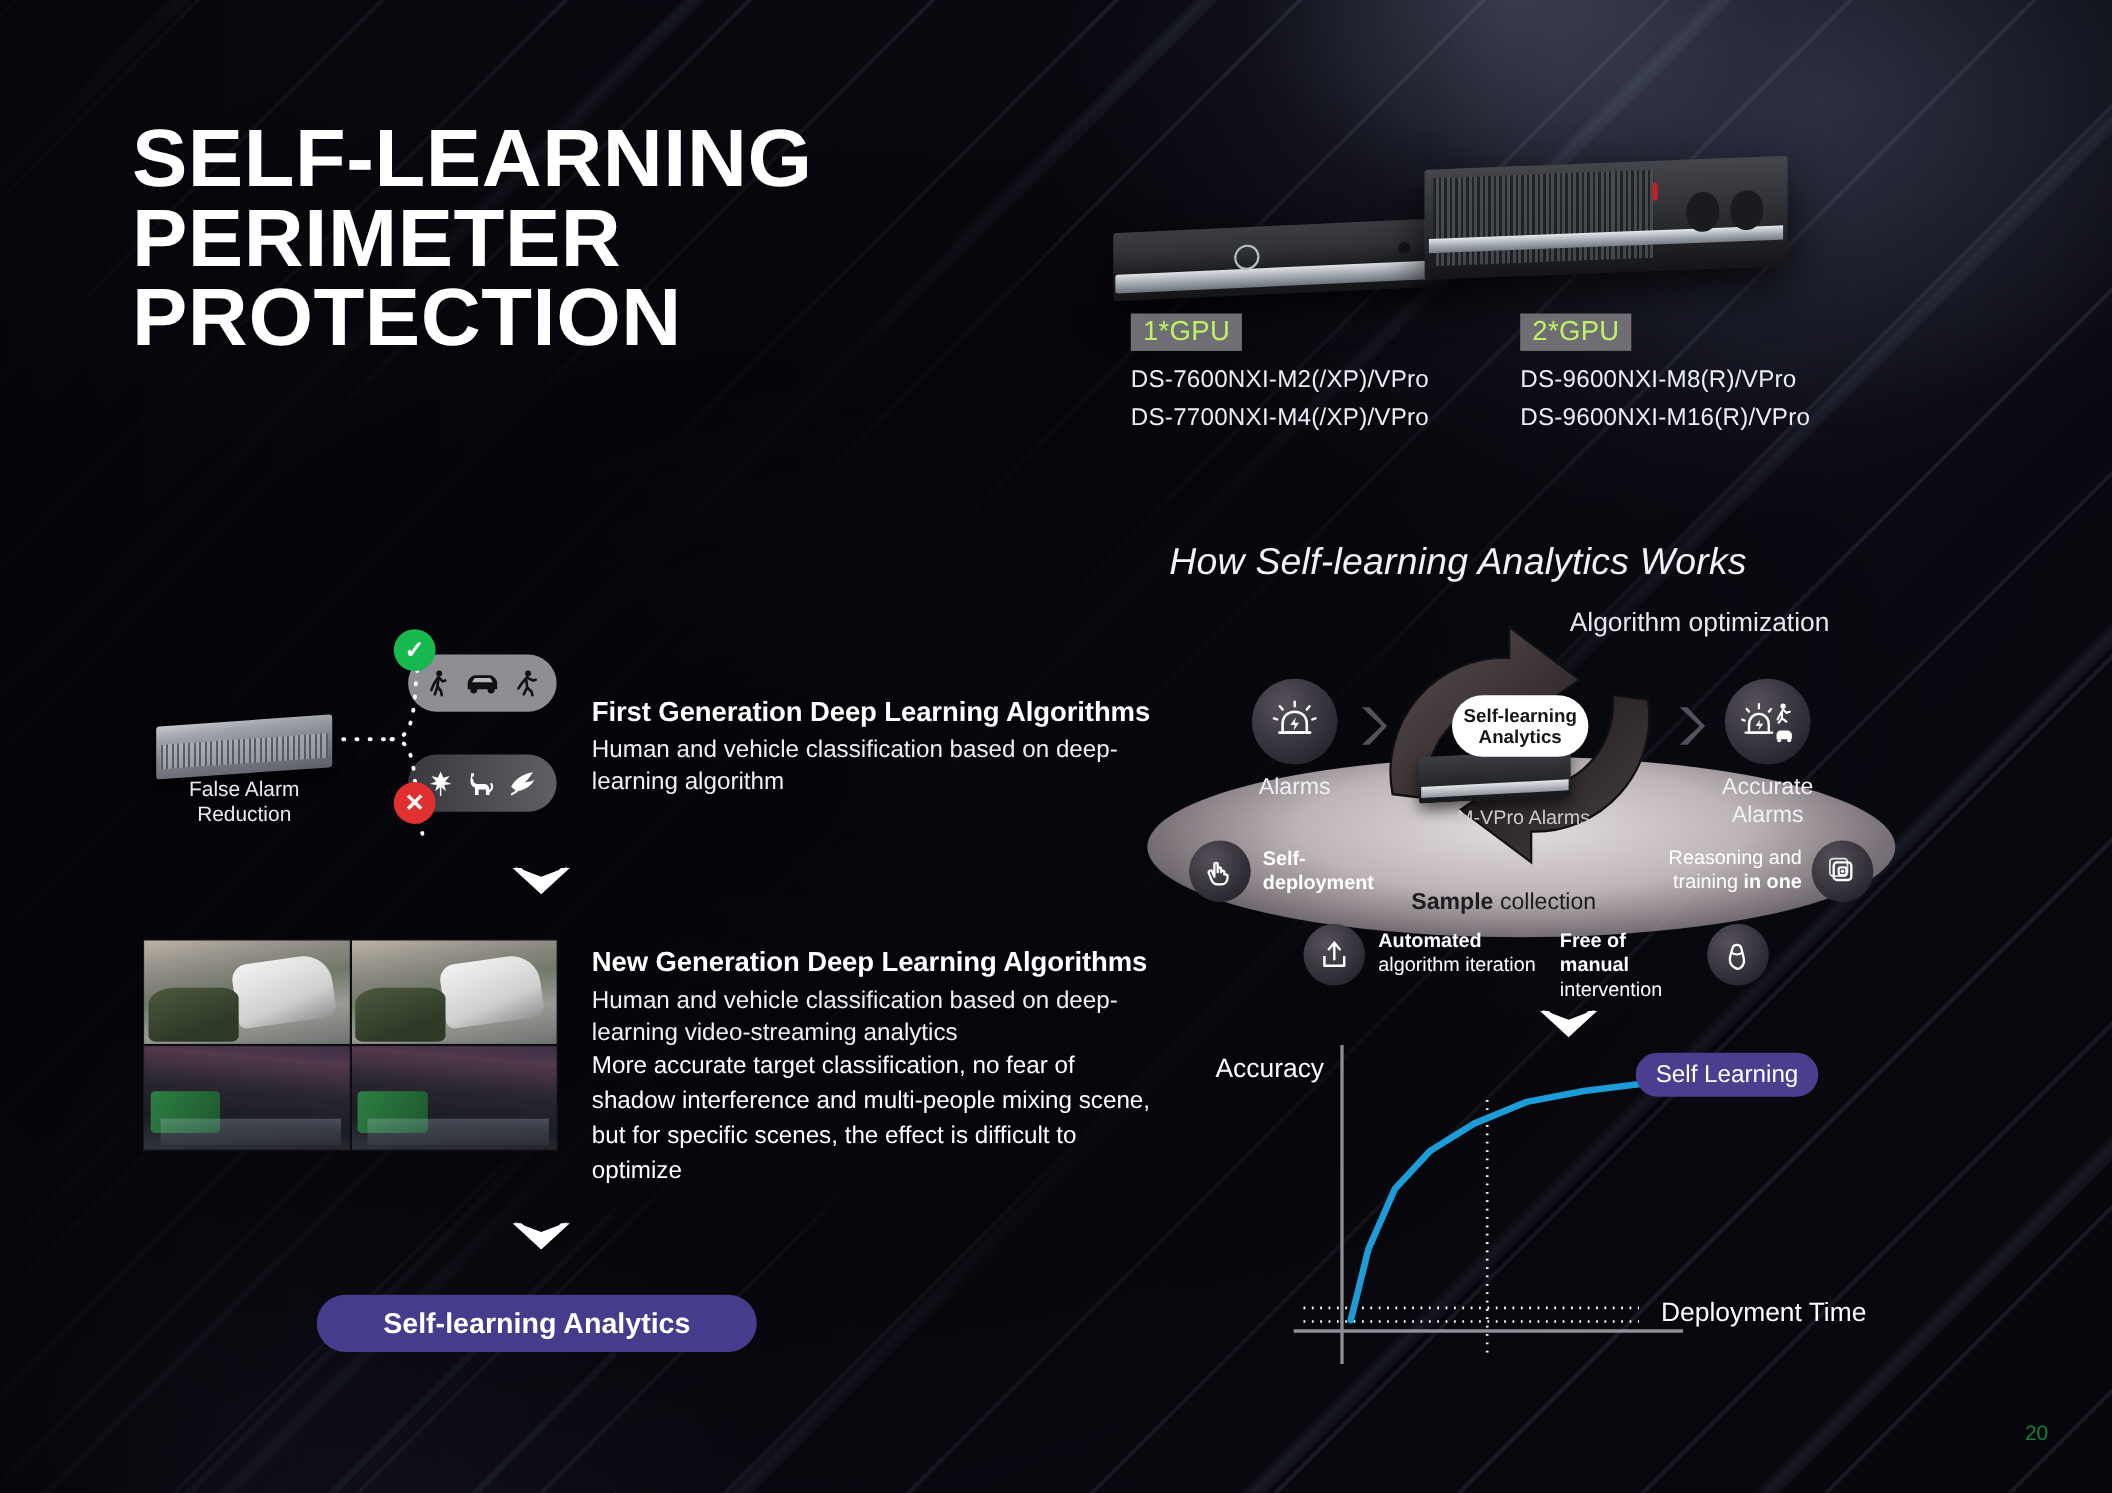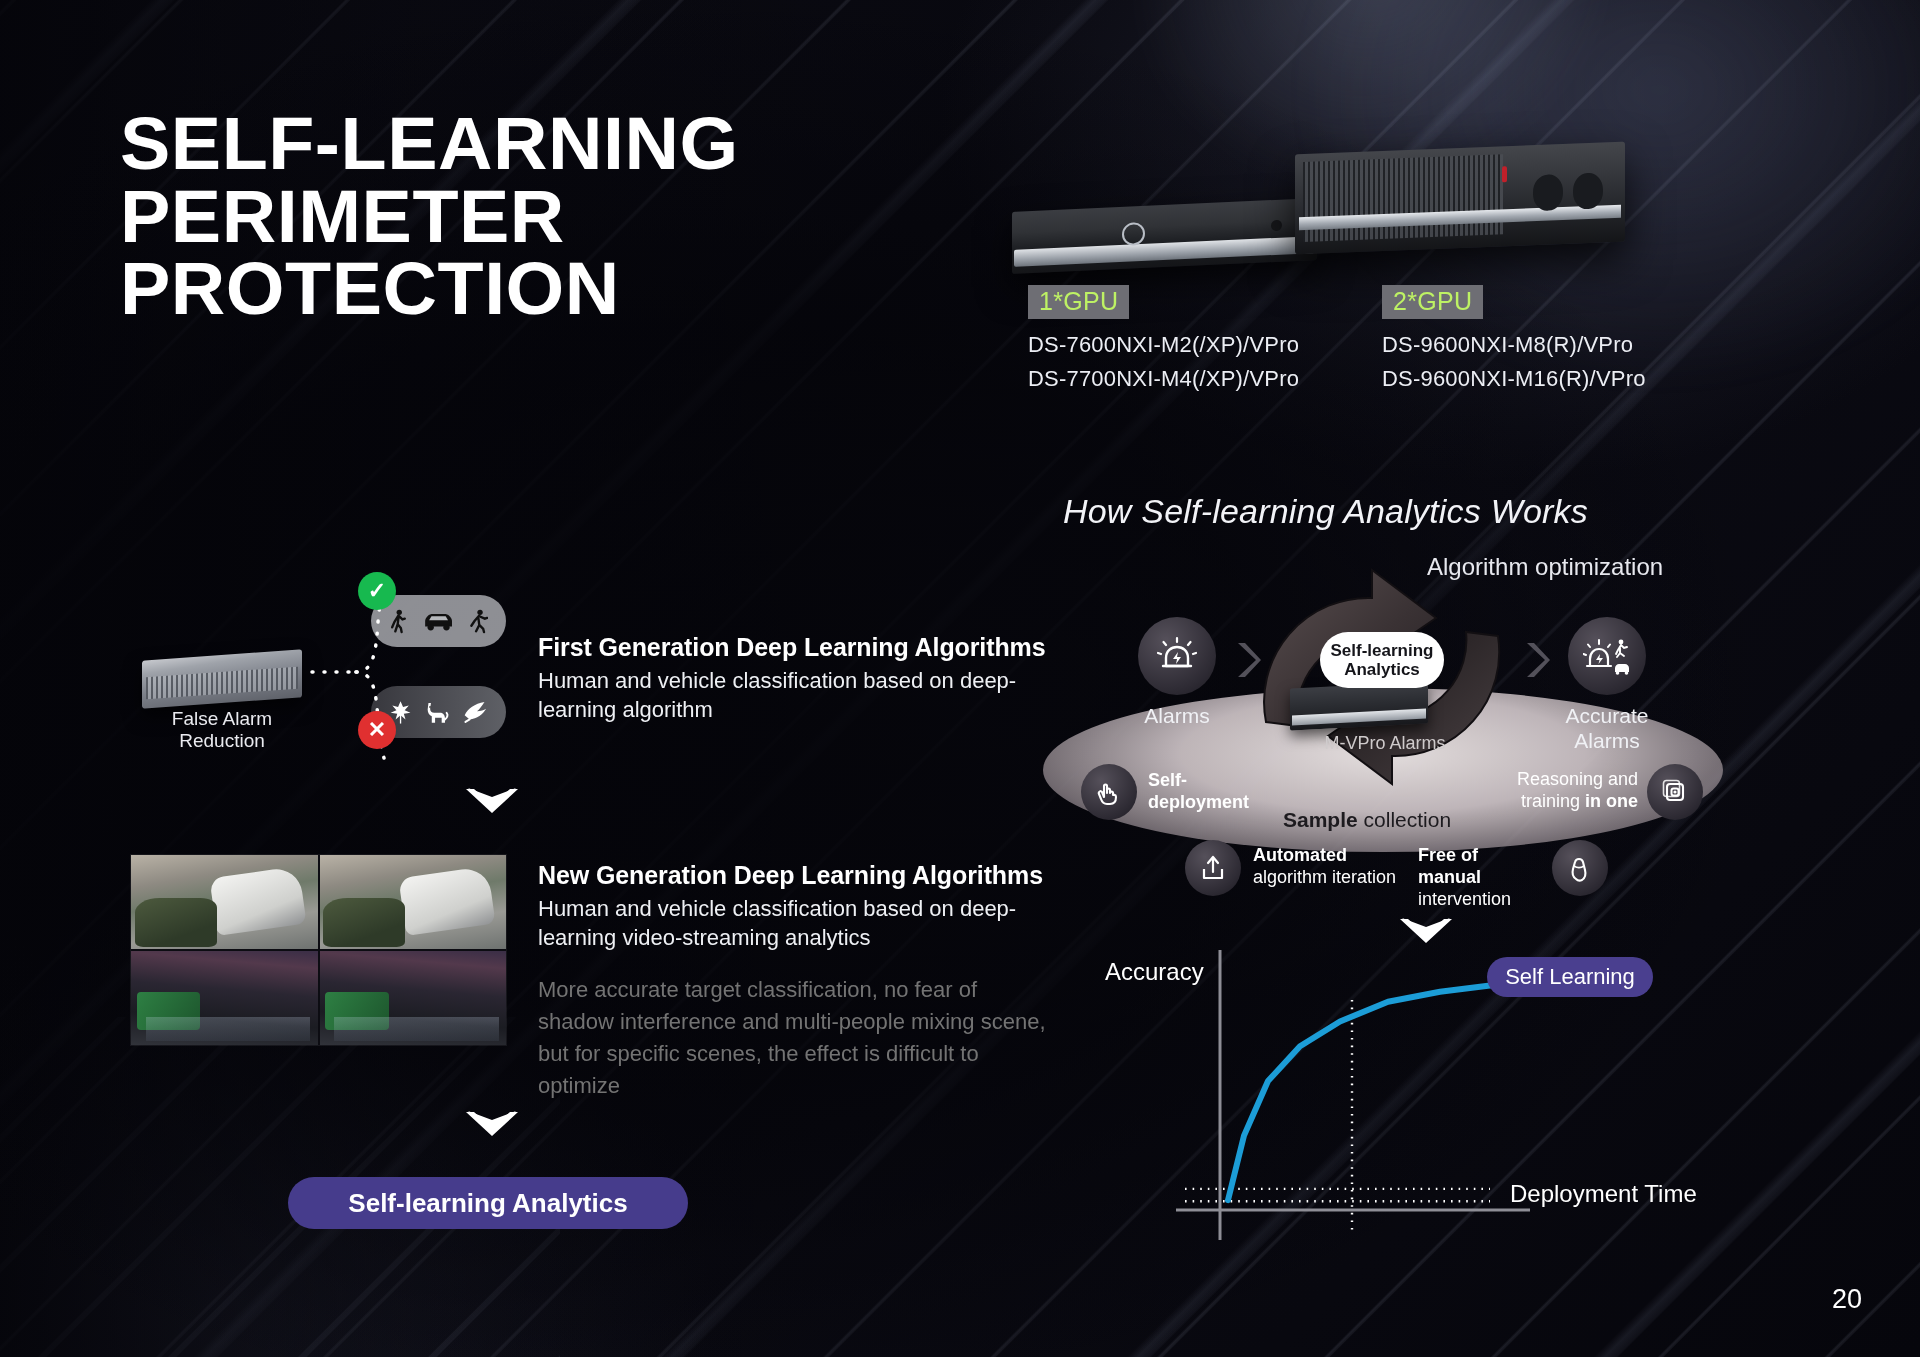--- a/index.html
+++ b/index.html
@@ -170,21 +170,21 @@
   }
   .badge-ok  { left:358px; top:572px; background:#17b94f; }
   .badge-no  { left:358px; top:711px; background:#e03030; }
 
   .dots-line { position:absolute; z-index:1; }
 
   
   .block { position:absolute; width:520px; }
   .block h3 { font-size:25px; font-weight:700; color:#fff; letter-spacing:-.1px; margin-bottom:4px; }
   .block p  { font-size:22px; line-height:1.32; color:#eef0f4; }
-  .block p.muted { color:#737373; margin-top:22px; line-height:1.45; }
+  .block p.muted { color:#ffffff; line-height:1.45; }
 
   .chev {
     position:absolute; width:56px; height:34px; color:#fff;
   }
 
   
   .vidgrid {
     position:absolute; left:131px; top:855px; width:375px; height:190px;
     display:grid; grid-template-columns:1fr 1fr; grid-template-rows:1fr 1fr;
     gap:2px; background:#0c0c12; box-shadow:0 0 0 1px rgba(255,255,255,.07);
@@ -249,21 +249,21 @@
 
   .sample-col {
     position:absolute; left:1283px; top:808px; font-size:21px; color:#1d1b1f;
   }
   .sample-col b{font-weight:700;}
 
   
   #chart { position:absolute; left:1160px; top:940px; width:560px; height:320px; }
   .axis-lbl { position:absolute; font-size:24px; color:#fff; }
 
-  .pagenum { position:absolute; right:58px; bottom:42px; font-size:27px; color:#ffffff;margin-left:16px; }
+  .pagenum { position:absolute; right:58px; bottom:42px; font-size:19px; color:#15803d;margin-left:16px; }
 </style>
 </head>
 <body>
 
 <div id="bg">
   <div class="base"></div>
   <div class="streaks"></div>
   <div class="streaks2"></div>
   <div class="glow-tr"></div>
   <div class="glow-top"></div>

